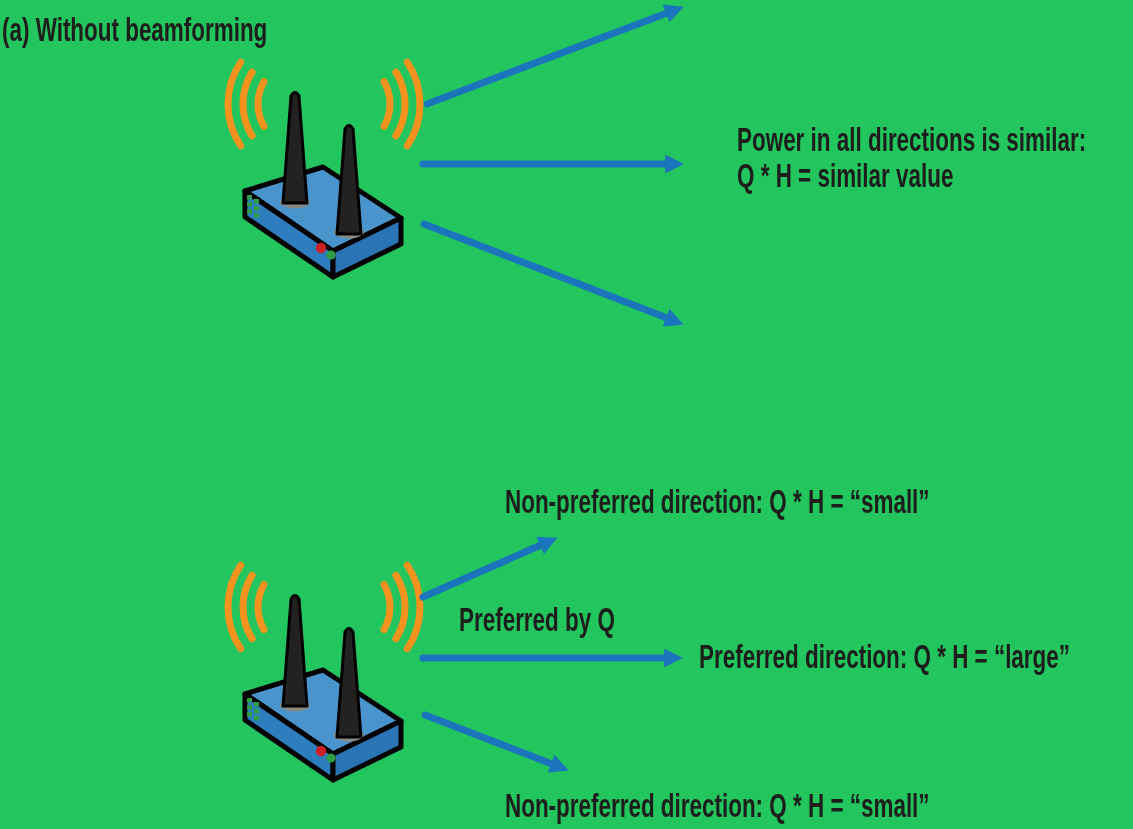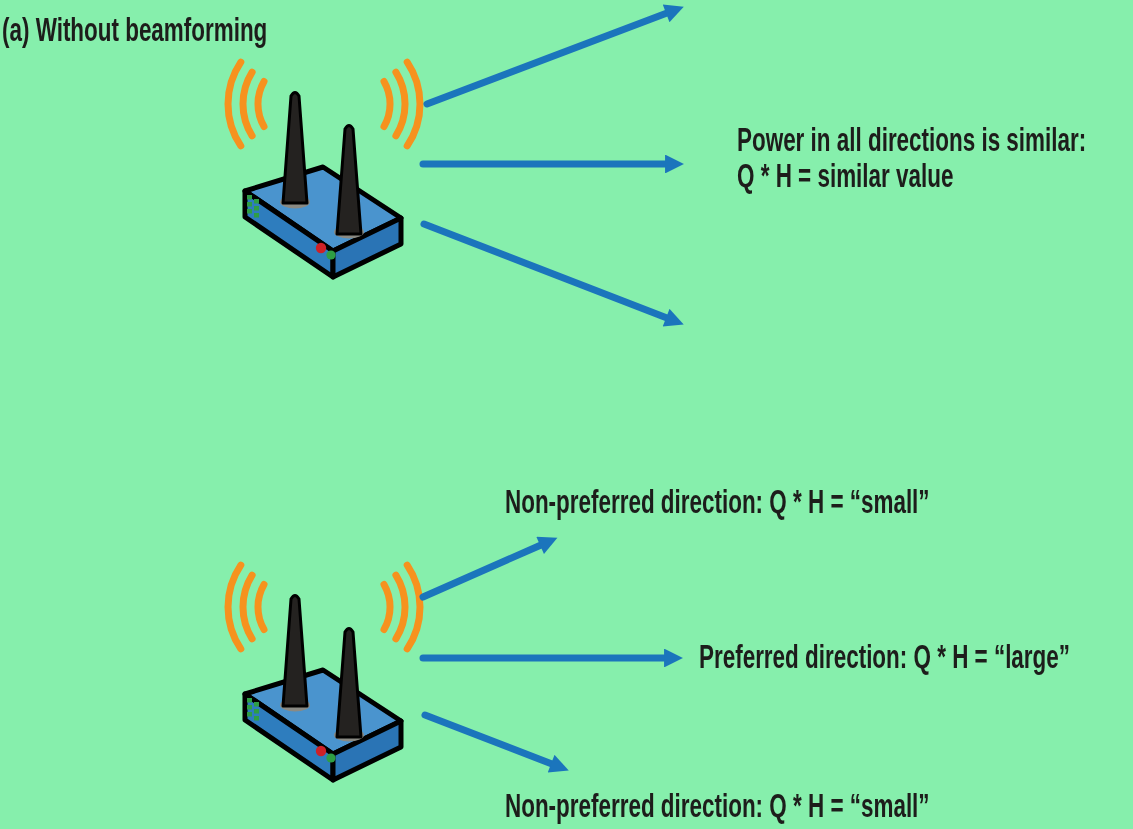--- a/index.html
+++ b/index.html
@@ -1,17 +1,17 @@
 <!DOCTYPE html>
 <html style="--arrow-blue: #1b75bc; --wave-orange: #f6921e; --router-top: #4a94ce; --router-front: #2e7dbe; --router-side: #2a74b5; --led-green: #2f9e44; --led-red: #ce2127; --antenna-black: #242220; --antenna-base: #8a8a83; --text-black: #1d1d1b;"><head>
 <meta charset="utf-8">
 <style>
   html,body { margin:0; padding:0; background:#ffffff; }
   .canvas {
-    position:relative; width:1133px; height:829px; background:#86efac;
+    position:relative; width:1133px; height:829px; background:#22c55e;
     overflow:hidden; font-family:"Liberation Sans", sans-serif;
   }
   .txt {
     position:absolute; white-space:nowrap;
     color:var(--text-black,#1d1d1b);
     font-size:34px; font-weight:700; line-height:36px;
   }
   .cond { display:inline-block; transform:scaleX(.66); transform-origin:0 0; }
   .line { display:block; }
   .arrows { position:absolute; left:0; top:0; pointer-events:none; }
@@ -80,20 +80,23 @@
 
 
   <svg class="router" style="left:223px; top:558px" width="217" height="228" viewBox="-2 0 217 228">
     <use href="#router-def"></use>
   </svg>
 
   <div class="txt" style="left:505px; top:483px">
     <span class="cond">Non-preferred direction: Q * H = “small”</span>
   </div>
 
+  <div class="txt" style="left:459px; top:601px">
+    <span class="cond">Preferred by Q</span>
+  </div>
 
   <div class="txt" style="left:699px; top:638px">
     <span class="cond">Preferred direction: Q * H = “large”</span>
   </div>
 
   <div class="txt" style="left:505px; top:787px">
     <span class="cond">Non-preferred direction: Q * H = “small”</span>
   </div>
 
   <svg class="arrows" width="1133" height="829" viewBox="0 0 1133 829">

